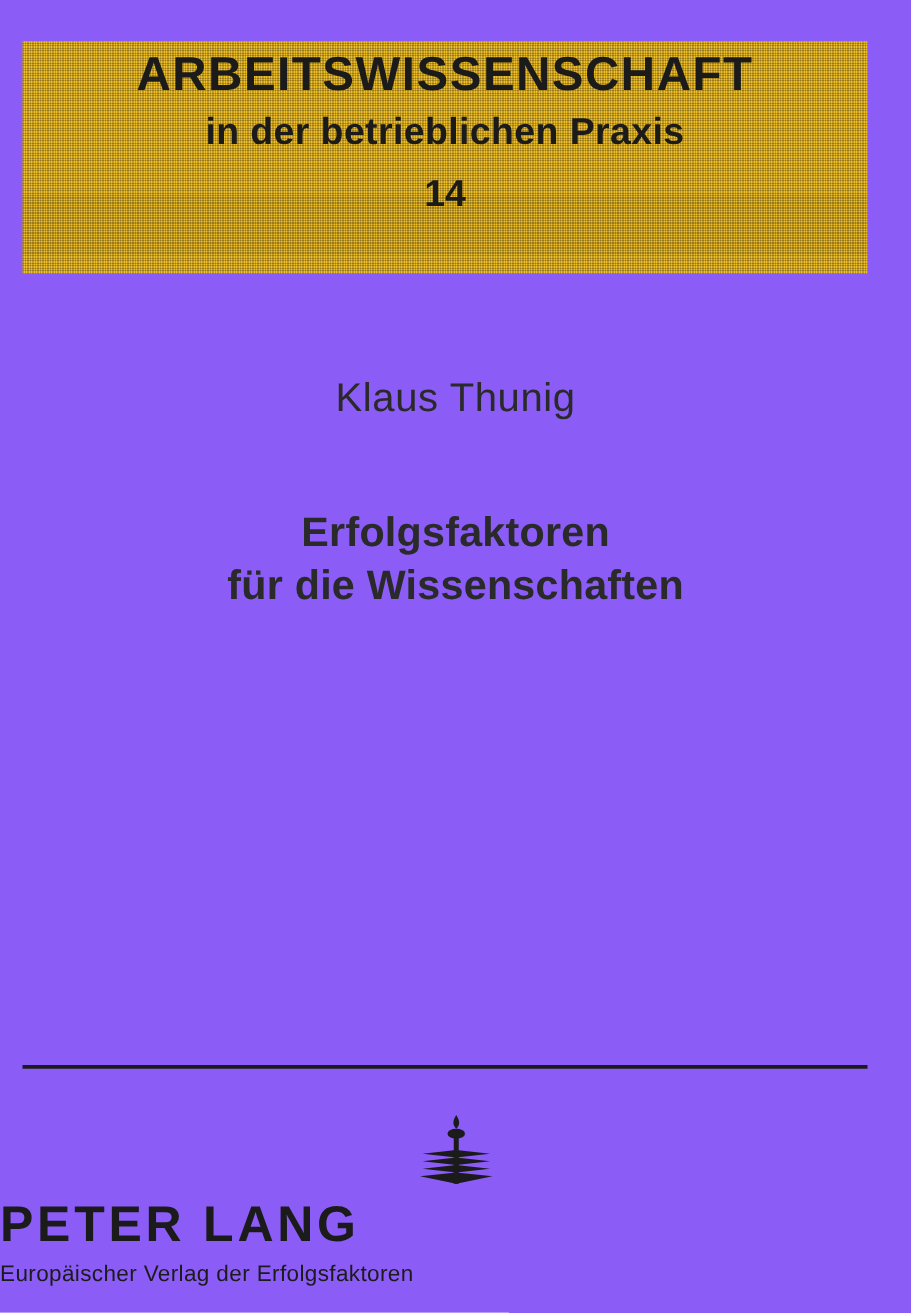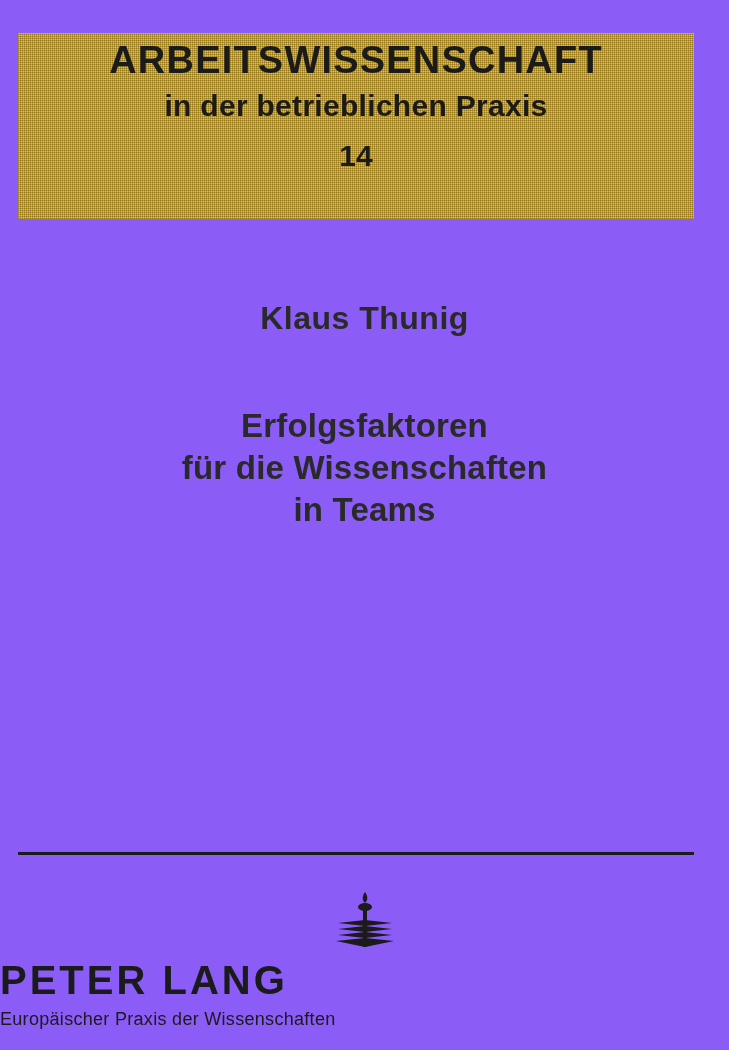--- a/index.html
+++ b/index.html
@@ -68,21 +68,20 @@
   
   #author {
     position: absolute;
     left: 0;
     right: 0;
     top: 300px;
     text-align: center;
     font-size: 32px;
     color: #2a2a2a;
     letter-spacing: 0.5px;
-    font-weight: bold;
   }
   #book-title {
     position: absolute;
     left: 0;
     right: 0;
     top: 405px;
     text-align: center;
     color: #2a2a2a;
   }
   #book-title .line {
@@ -137,37 +136,36 @@
       <div class="series-subtitle">in der betrieblichen Praxis</div>
       <div class="series-number">14</div>
     </div>
   </div>
 
   <div id="author">Klaus Thunig</div>
 
   <div id="book-title">
     <div class="line">Erfolgsfaktoren</div>
     <div class="line">für die Wissenschaften</div>
-    <div class="line">in Teams</div>
   </div>
 
   <div id="rule"></div>
 
   <div id="publisher">
     <svg id="logo" width="66" height="62" viewBox="0 0 66 62">
 
       <path d="M33 2 C29 8, 31 11, 33 13 C35 11, 37 8, 33 2 Z" fill="#1b1b1b"></path>
 
       <ellipse cx="33" cy="17" rx="7" ry="4" fill="#1b1b1b"></ellipse>
 
       <rect x="31" y="20" width="4" height="10" fill="#1b1b1b"></rect>
 
       <path d="M6 33 L33 30 L60 33 L33 36 Z" fill="#1b1b1b"></path>
       <path d="M6 39 L33 36 L60 39 L33 42 Z" fill="#1b1b1b"></path>
       <path d="M6 45 L33 42 L60 45 L33 48 Z" fill="#1b1b1b"></path>
       <path d="M4 51 L33 48 L62 51 L33 57 Z" fill="#1b1b1b"></path>
       <rect x="31" y="30" width="4" height="27" fill="#1b1b1b"></rect>
     </svg>
     <div class="publisher-name">PETER LANG</div>
-    <div class="publisher-sub">Europäischer Praxis der Wissenschaften</div>
+    <div class="publisher-sub">Europäischer Verlag der Erfolgsfaktoren</div>
   </div>
 
 </div>
 
 </body></html>

